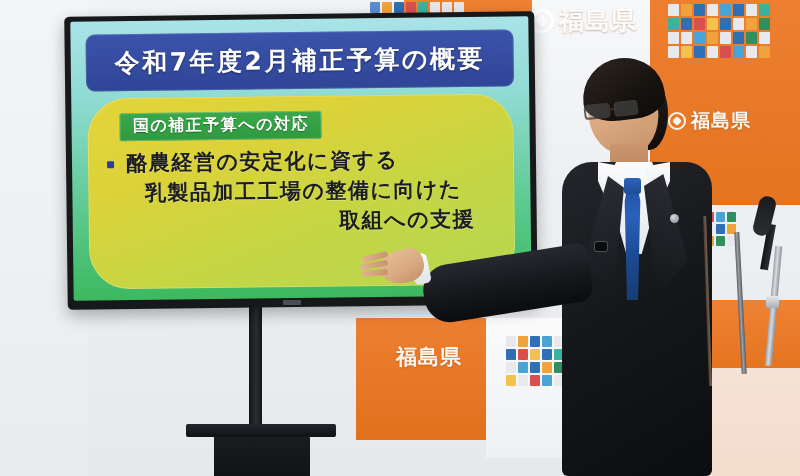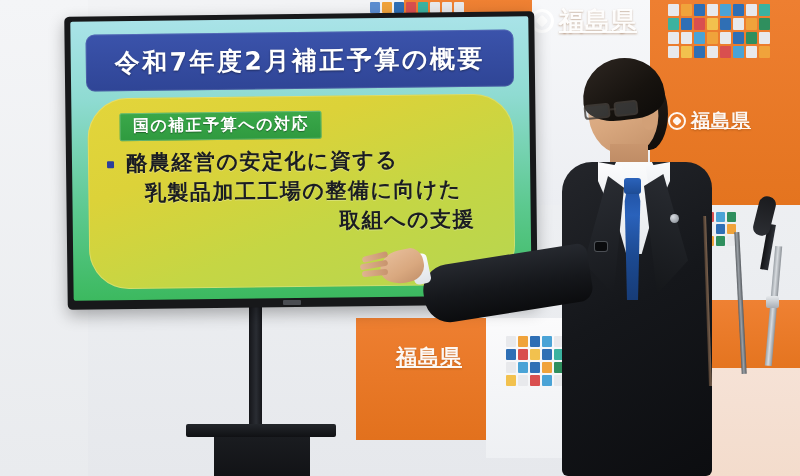--- a/index.html
+++ b/index.html
@@ -56,21 +56,20 @@
     position:relative;box-sizing:border-box;
   }
   .fk-mark::after{
     content:"";position:absolute;left:50%;top:52%;
     width:9px;height:9px;transform:translate(-50%,-50%) rotate(45deg);
     background:rgba(255,255,255,.94);border-radius:2px;
   }
   .fk-text{
     color:rgba(255,255,255,.95);font-weight:700;letter-spacing:1px;
     text-shadow:0 1px 2px rgba(120,60,10,.35);
-    text-decoration:underline;
   }
   #fk-top{left:530px;top:4px;}
   #fk-top .fk-text{font-size:25px;}
   #fk-mid{left:668px;top:108px;}
   #fk-mid .fk-mark{width:18px;height:18px;border-width:2.5px;}
   #fk-mid .fk-mark::after{width:7px;height:7px;}
   #fk-mid .fk-text{font-size:19px;}
   #fk-low{left:396px;top:343px;}
   #fk-low .fk-text{font-size:21px;}
 

